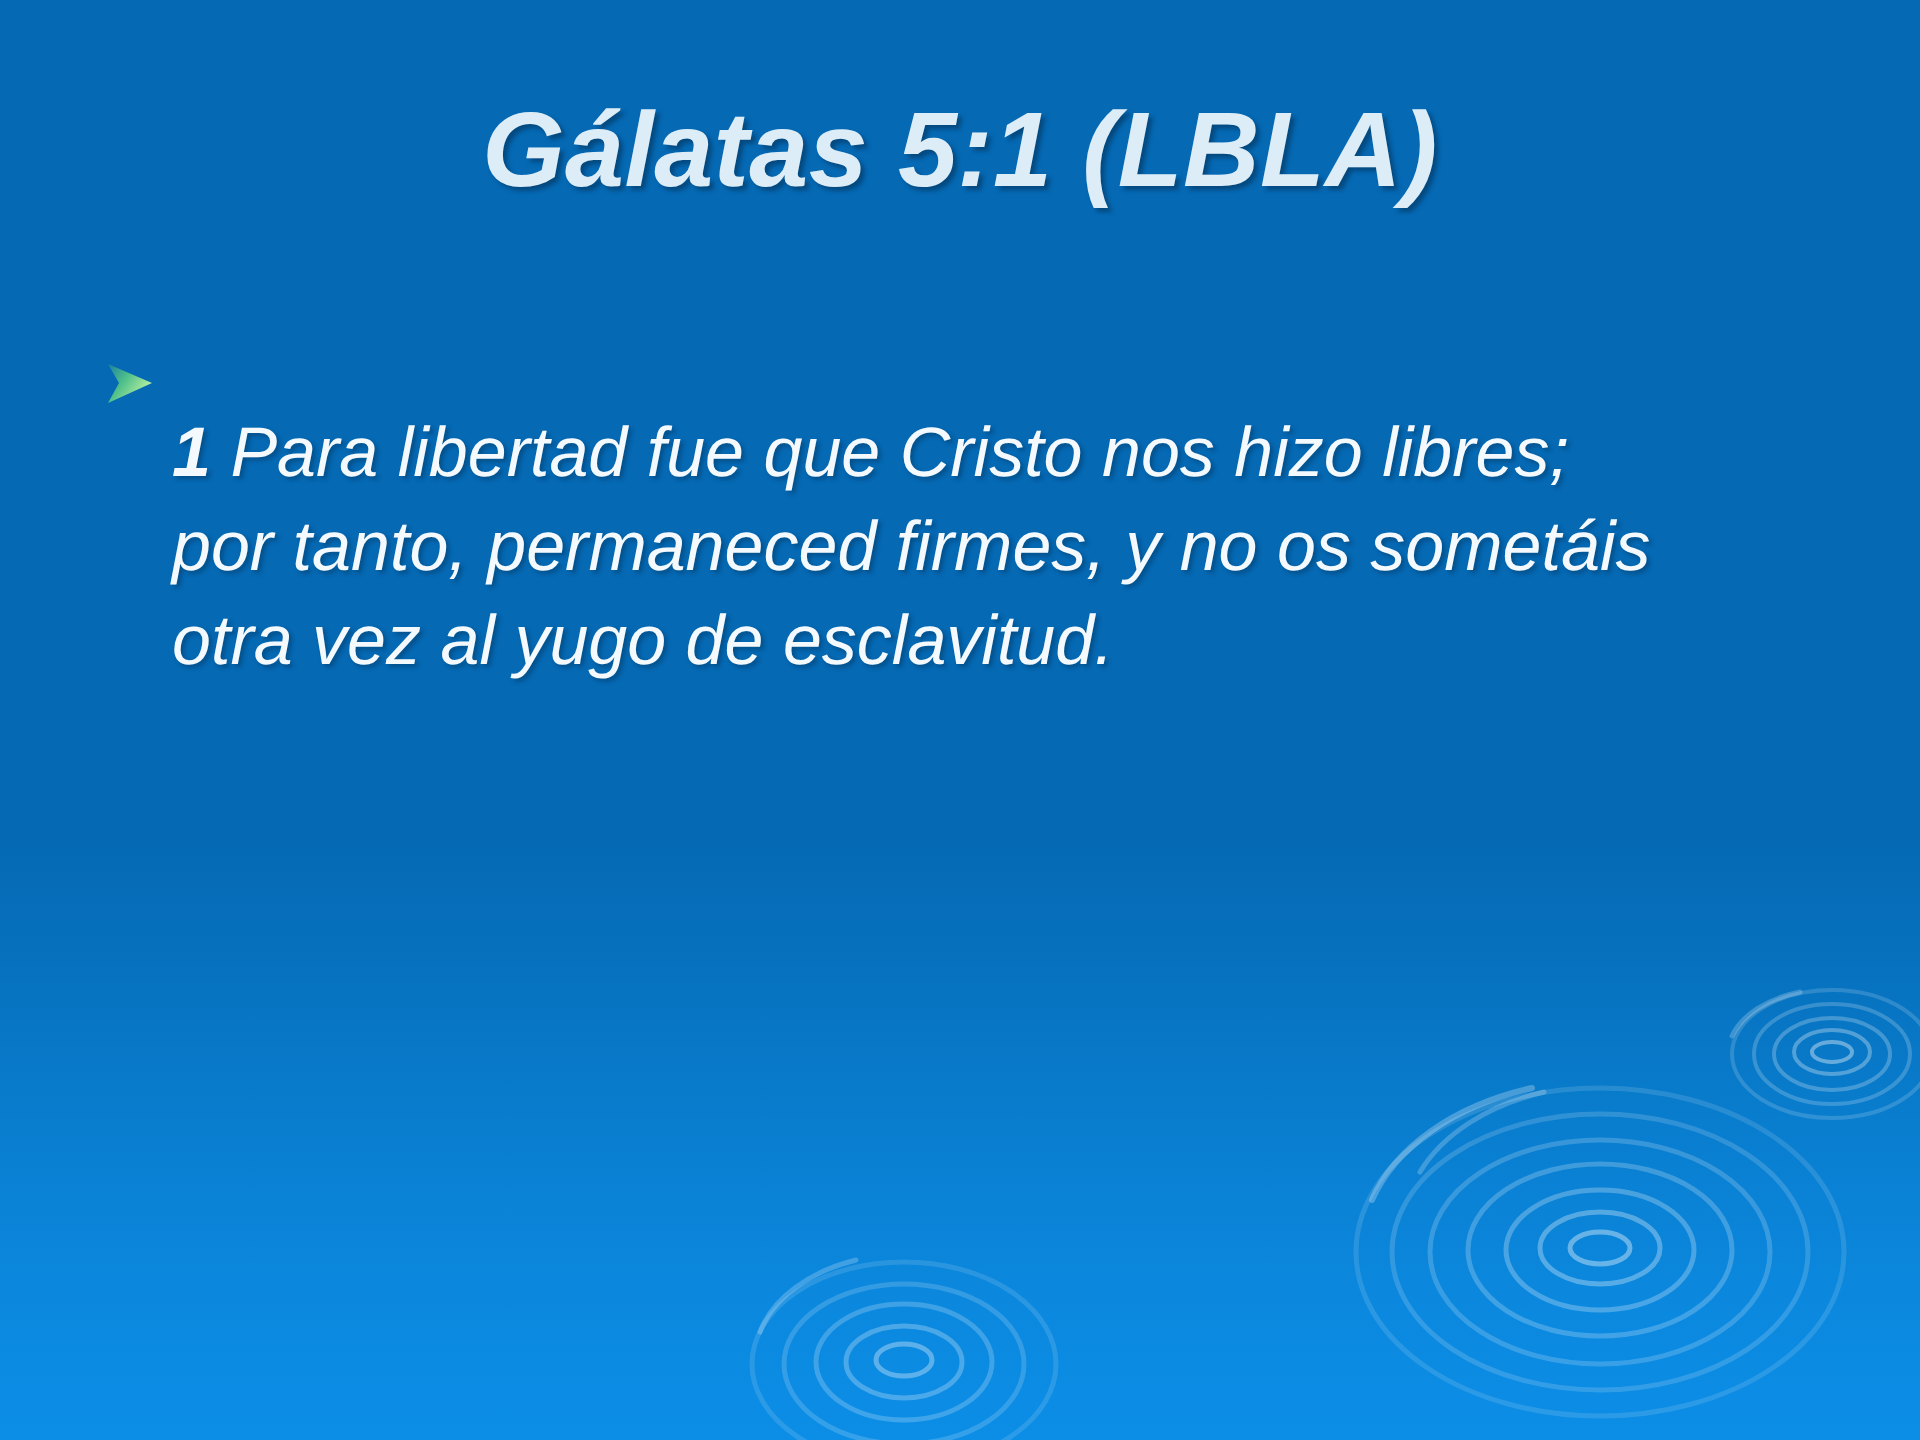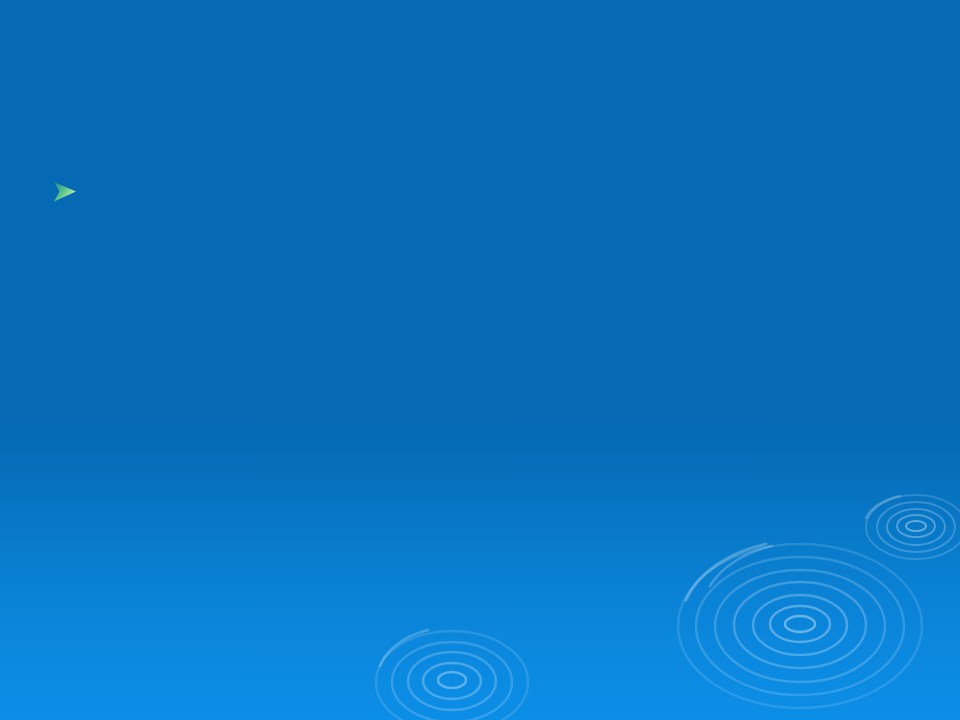--- a/index.html
+++ b/index.html
@@ -125,36 +125,42 @@
         <ellipse cx="452" cy="682" rx="60" ry="40" stroke-opacity="0.17" stroke-width="2.5"></ellipse>
         <ellipse cx="452" cy="681" rx="44" ry="29" stroke-opacity="0.21" stroke-width="2.5"></ellipse>
         <ellipse cx="452" cy="681" rx="29" ry="18" stroke-opacity="0.26" stroke-width="2.5"></ellipse>
         <ellipse cx="452" cy="680" rx="14" ry="8" stroke-opacity="0.33" stroke-width="2.5"></ellipse>
         <path d="M380 666 a77 52 0 0 1 48 -36" stroke-opacity="0.22" stroke-width="2.5"></path>
       </g>
 
     </g>
   </svg>
 
+  <div class="title-block">
+    <h1 class="slide-title">Gálatas 5:1 (LBLA)</h1>
+  </div>
 
   <div class="body-block">
 
     <div class="bullet-row">
 
       <span class="bullet-marker">
         <svg width="26" height="22" viewBox="0 0 26 22" aria-hidden="true">
           <defs>
             <linearGradient id="bulletGrad" x1="0" y1="0" x2="1" y2="0.65">
               <stop offset="0%" stop-color="#1d7fa0"></stop>
               <stop offset="45%" stop-color="#4fc08a"></stop>
               <stop offset="100%" stop-color="#c6f5a4"></stop>
             </linearGradient>
           </defs>
           <path d="M2 1 L24 10.5 L2 20.5 L7.5 10.5 Z" fill="url(#bulletGrad)"></path>
         </svg>
       </span>
 
+      <p class="bullet-text">
+        <span class="verse-num">1</span><span> Para libertad fue que Cristo nos hizo libres; por tanto, permaneced firmes, y no os sometáis otra vez al yugo de esclavitud.</span>
+      </p>
 
     </div>
 
   </div>
 
 </div>
 
 </body></html>

